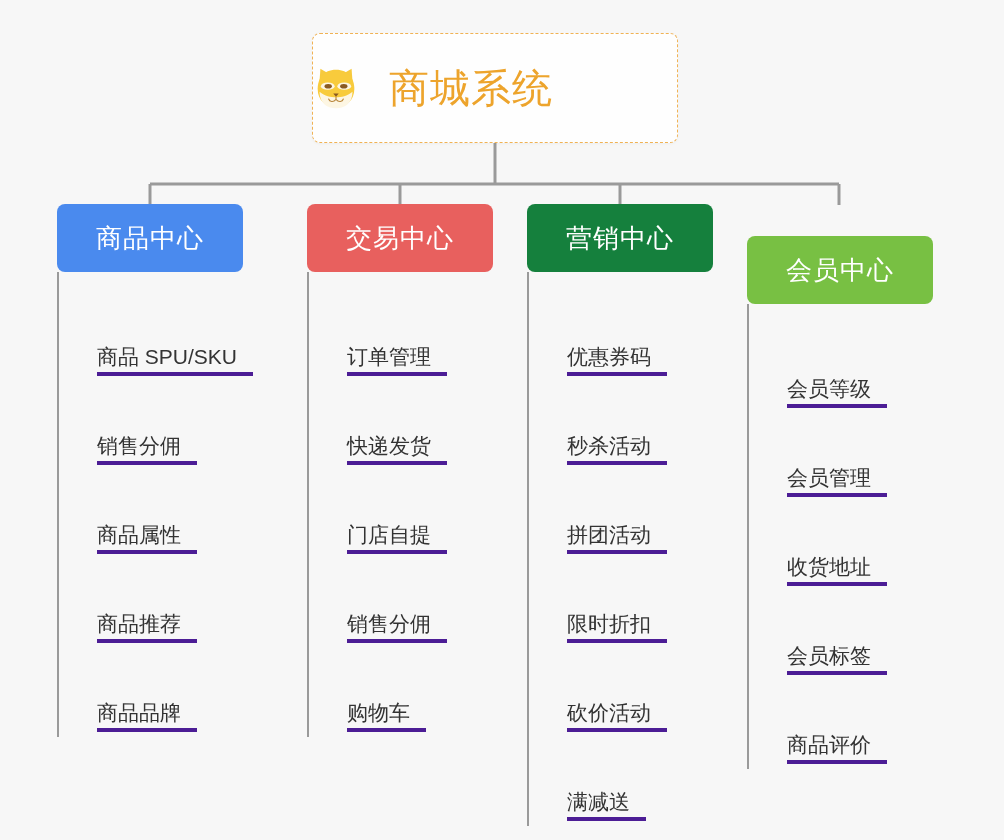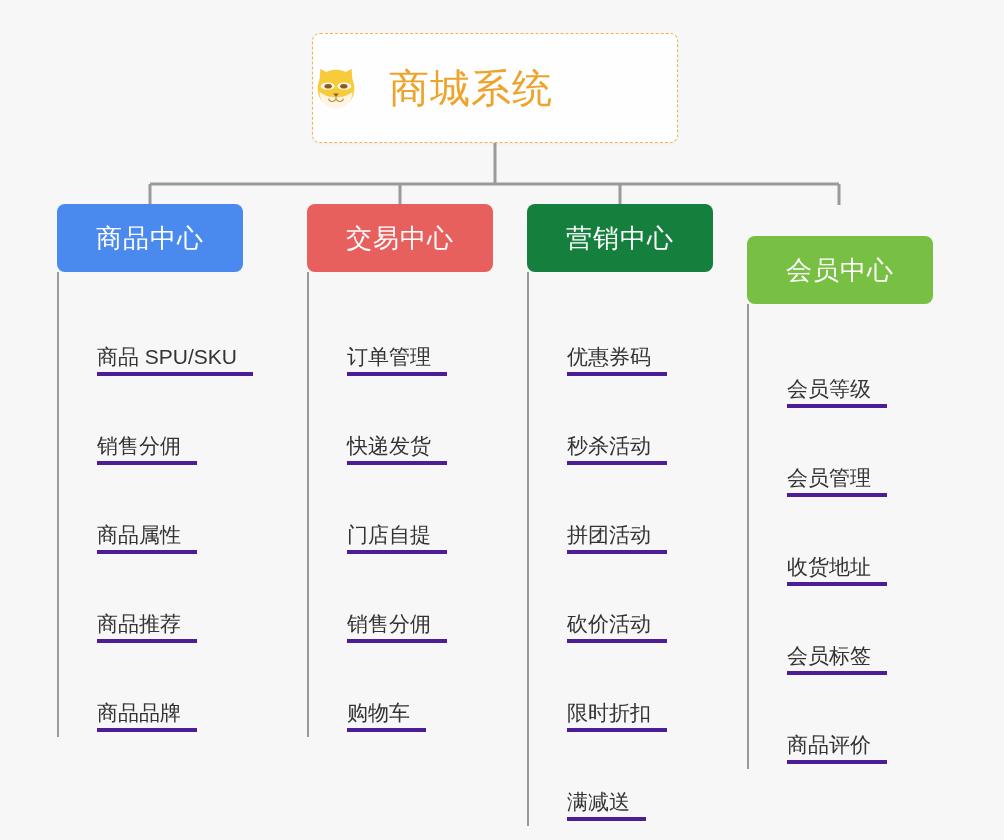--- a/index.html
+++ b/index.html
@@ -219,24 +219,24 @@
       <div class="leaf">
           <span class="leaf-label">优惠券码</span>
         </div>
       <div class="leaf">
           <span class="leaf-label">秒杀活动</span>
         </div>
       <div class="leaf">
           <span class="leaf-label">拼团活动</span>
         </div>
       <div class="leaf">
+          <span class="leaf-label">限时折扣</span>
+        </div>
+      <div class="leaf">
           <span class="leaf-label">砍价活动</span>
-        </div>
-      <div class="leaf">
-          <span class="leaf-label">限时折扣</span>
         </div>
       <div class="leaf">
           <span class="leaf-label">满减送</span>
         </div>
     </div>
   </div>
 
   <div class="branch branch-4">
     <div class="branch-header" style="background:#78c043;margin-top:32px;">
       <span>会员中心</span>

